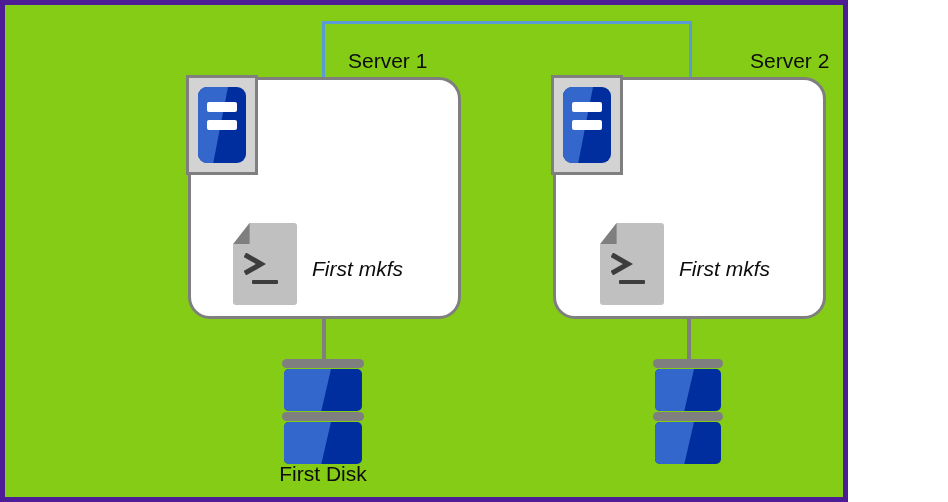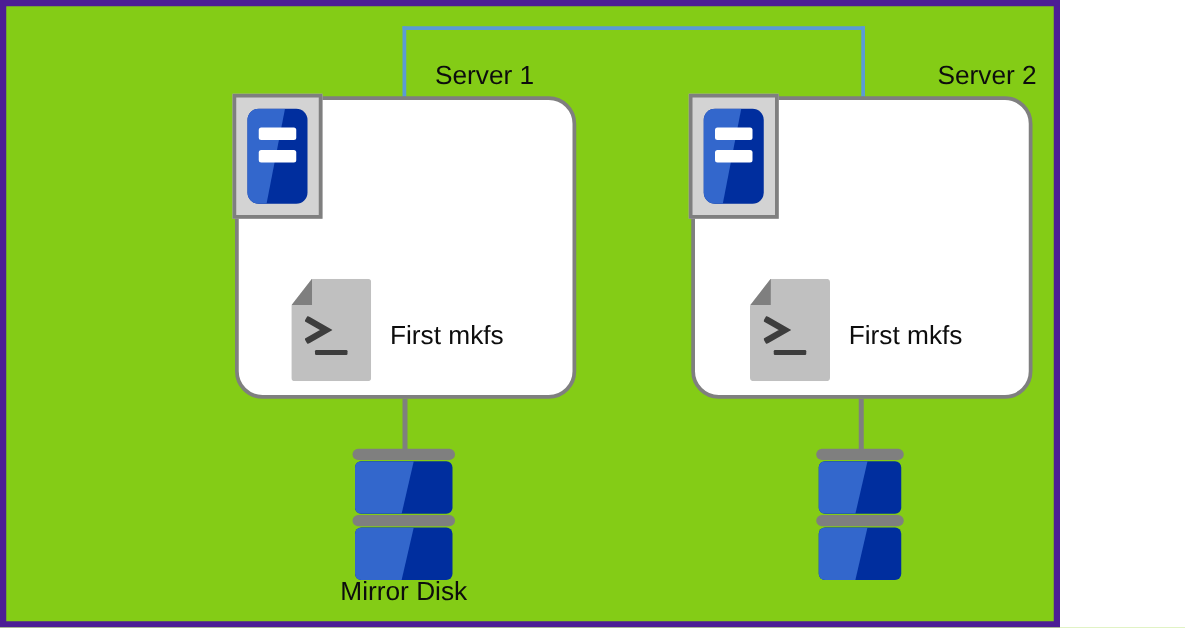--- a/index.html
+++ b/index.html
@@ -134,20 +134,21 @@
     border-radius: 1px;
   }
 
   
   .script-caption {
     position: absolute;
     font-size: 21px;
     color: #0d0d0d;
     white-space: nowrap;
     line-height: 1;
+    font-style: italic;
   }
 
   
   .disk-connector {
     position: absolute;
     width: 4px;
     background: #7f7f7f;
   }
 
   
@@ -227,21 +228,21 @@
 
   <div class="disk-connector" style="left:317px; top:314px; height:42px;"></div>
 
   <div class="disk-icon" style="left:277px; top:354px; width:82px; height:105px;">
     <div class="platter-bar" style="top:0;"></div>
     <div class="platter" style="top:10px; height:42px;"></div>
     <div class="platter-bar" style="top:53px;"></div>
     <div class="platter" style="top:63px; height:42px;"></div>
   </div>
 
-  <div class="disk-caption" style="left:228px; top:458px; width:180px;">Mirror Disk</div>
+  <div class="disk-caption" style="left:228px; top:458px; width:180px;">First Disk</div>
 
   <div class="server-label" style="left:707px; top:45px;margin-left:38px;">Server 2</div>
 
   <div class="server-box" style="left:548px; top:72px; width:273px; height:242px;"></div>
 
   <div class="server-icon" style="left:546px; top:70px;">
     <div class="chassis">
       <div class="bar b1"></div>
       <div class="bar b2"></div>
     </div>

